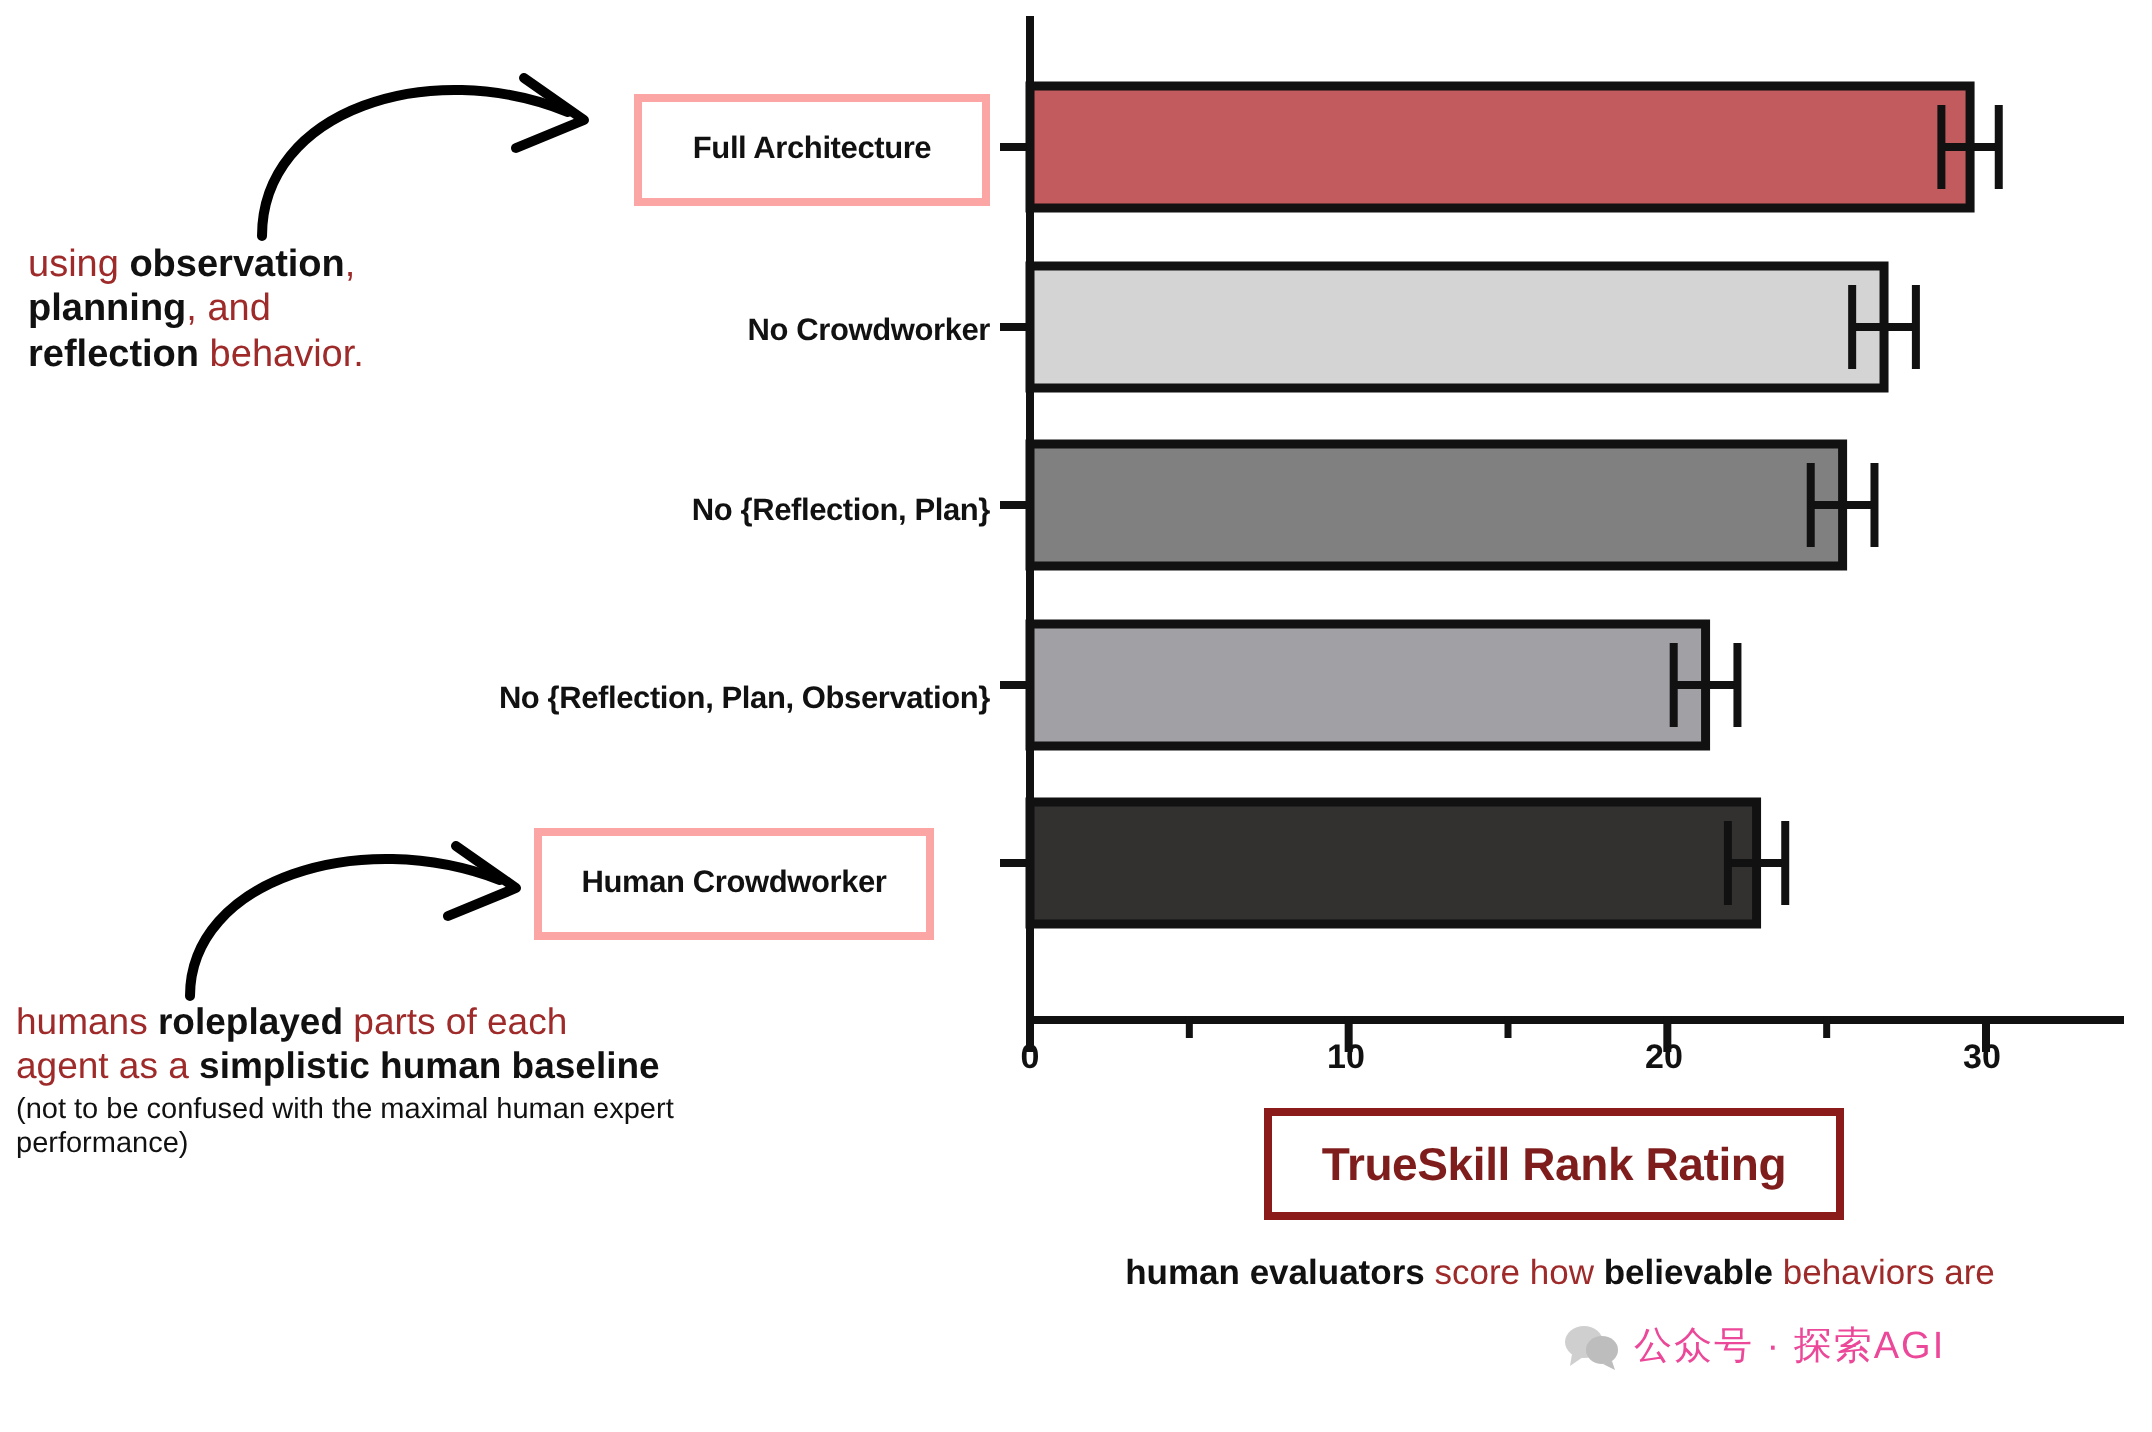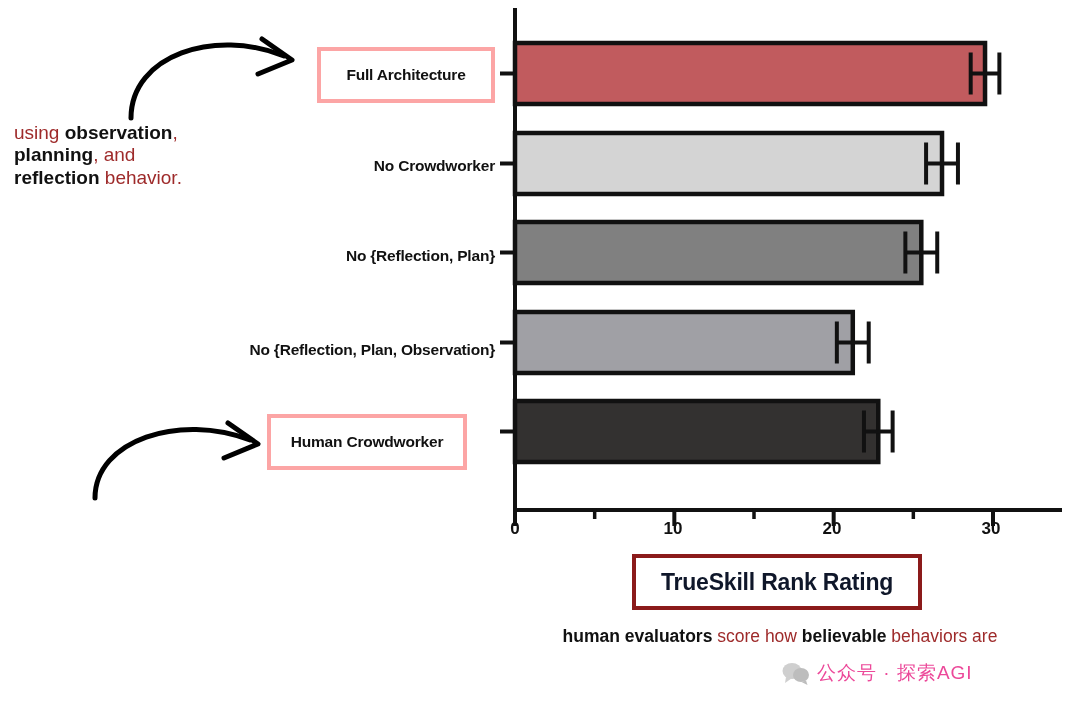--- a/index.html
+++ b/index.html
@@ -90,21 +90,21 @@
     width: 290px;
     height: 56px;
     border: 4px solid #8b1a1a;
     background: #ffffff;
     box-sizing: border-box;
     display: flex;
     align-items: center;
     justify-content: center;
     font-size: 23px;
     font-weight: bold;
-    color: #0f172a;
+    color: #7f1d1d;
     letter-spacing: -0.2px;
   }
 
   #axis-caption {
     position: absolute;
     left: 540px;
     top: 626px;
     width: 480px;
     text-align: center;
     font-size: 17.5px;
@@ -247,20 +247,25 @@
   <div id="axis-caption">
     <b>human evaluators </b><span>score how </span><b>believable</b><span> behaviors are</span>
   </div>
 
   <div class="annot" id="annot-top">
     <span>using </span><b>observation</b><span>,</span><br>
     <b>planning</b><span>, and</span><br>
     <b>reflection</b><span> behavior.</span>
   </div>
 
+  <div class="annot" id="annot-bottom">
+    <span>humans </span><b>roleplayed</b><span> parts of each</span><br>
+    <span>agent as a </span><b>simplistic human baseline</b>
+    <span class="paren">(not to be confused with the maximal human expert performance)</span>
+  </div>
 
   <div id="watermark">
     <svg class="wm-icon" width="28" height="24" viewBox="0 0 28 24">
       <ellipse cx="10" cy="10" rx="9.5" ry="8" fill="#cfcfcf"></ellipse>
       <path d="M4 16 L3 22 L9.5 17.5 Z" fill="#cfcfcf"></path>
       <ellipse cx="19" cy="14" rx="8" ry="7" fill="#bdbdbd"></ellipse>
       <path d="M24 19.5 L25.5 24 L19.5 21 Z" fill="#bdbdbd"></path>
     </svg>
     <span>公众号 · 探索AGI</span>
   </div>

